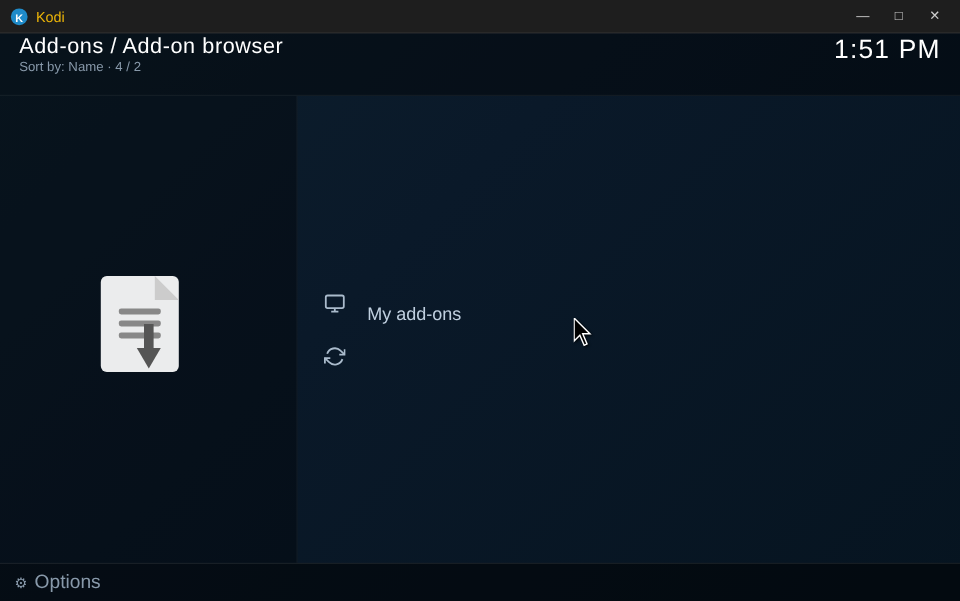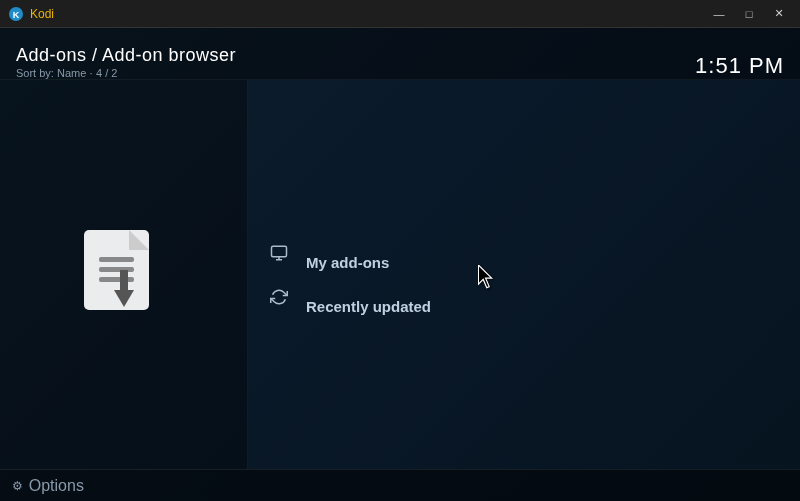--- a/index.html
+++ b/index.html
@@ -67,21 +67,21 @@
       display: flex;
       flex-direction: column;
     }
 
     
     #header {
       width: 100%;
       height: 52px;
       background: rgba(0,0,0,0.4);
       display: flex;
-      align-items: flex-end;
+      align-items: flex-start;
       justify-content: space-between;
       padding: 0 16px;
       border-bottom: 1px solid rgba(255,255,255,0.05);
     }
 
     #header-left {
       display: flex;
       flex-direction: column;
     }
 
@@ -171,21 +171,21 @@
       flex-shrink: 0;
     }
 
     .menu-item.active .menu-item-icon {
       color: #ffffff;
     }
 
     .menu-item-label {
       color: #c0d0e0;
       font-size: 15px;
-      font-weight: 700;
+      font-weight: 400;
       margin-top: 20px;
     }
 
     .menu-item-selection-box {
       position: absolute;
       left: 8px;
       right: 8px;
       top: 3px;
       bottom: 3px;
       border: 2px solid #e74c3c;
@@ -293,21 +293,20 @@
       </div>
 
       <div class="menu-item">
         <div class="menu-item-icon">
           <svg width="18" height="18" viewBox="0 0 24 24" fill="none" stroke="currentColor" stroke-width="2">
             <path d="M23 4v6h-6"></path>
             <path d="M1 20v-6h6"></path>
             <path d="M3.51 9a9 9 0 0 1 14.85-3.36L23 10M1 14l4.64 4.36A9 9 0 0 0 20.49 15"></path>
           </svg>
         </div>
-        <span class="menu-item-label">Recently updated</span>
       </div>
 
 
 
 
     </div>
   </div>
 
   <div id="bottom-bar">
     <span id="options-icon">⚙</span>

